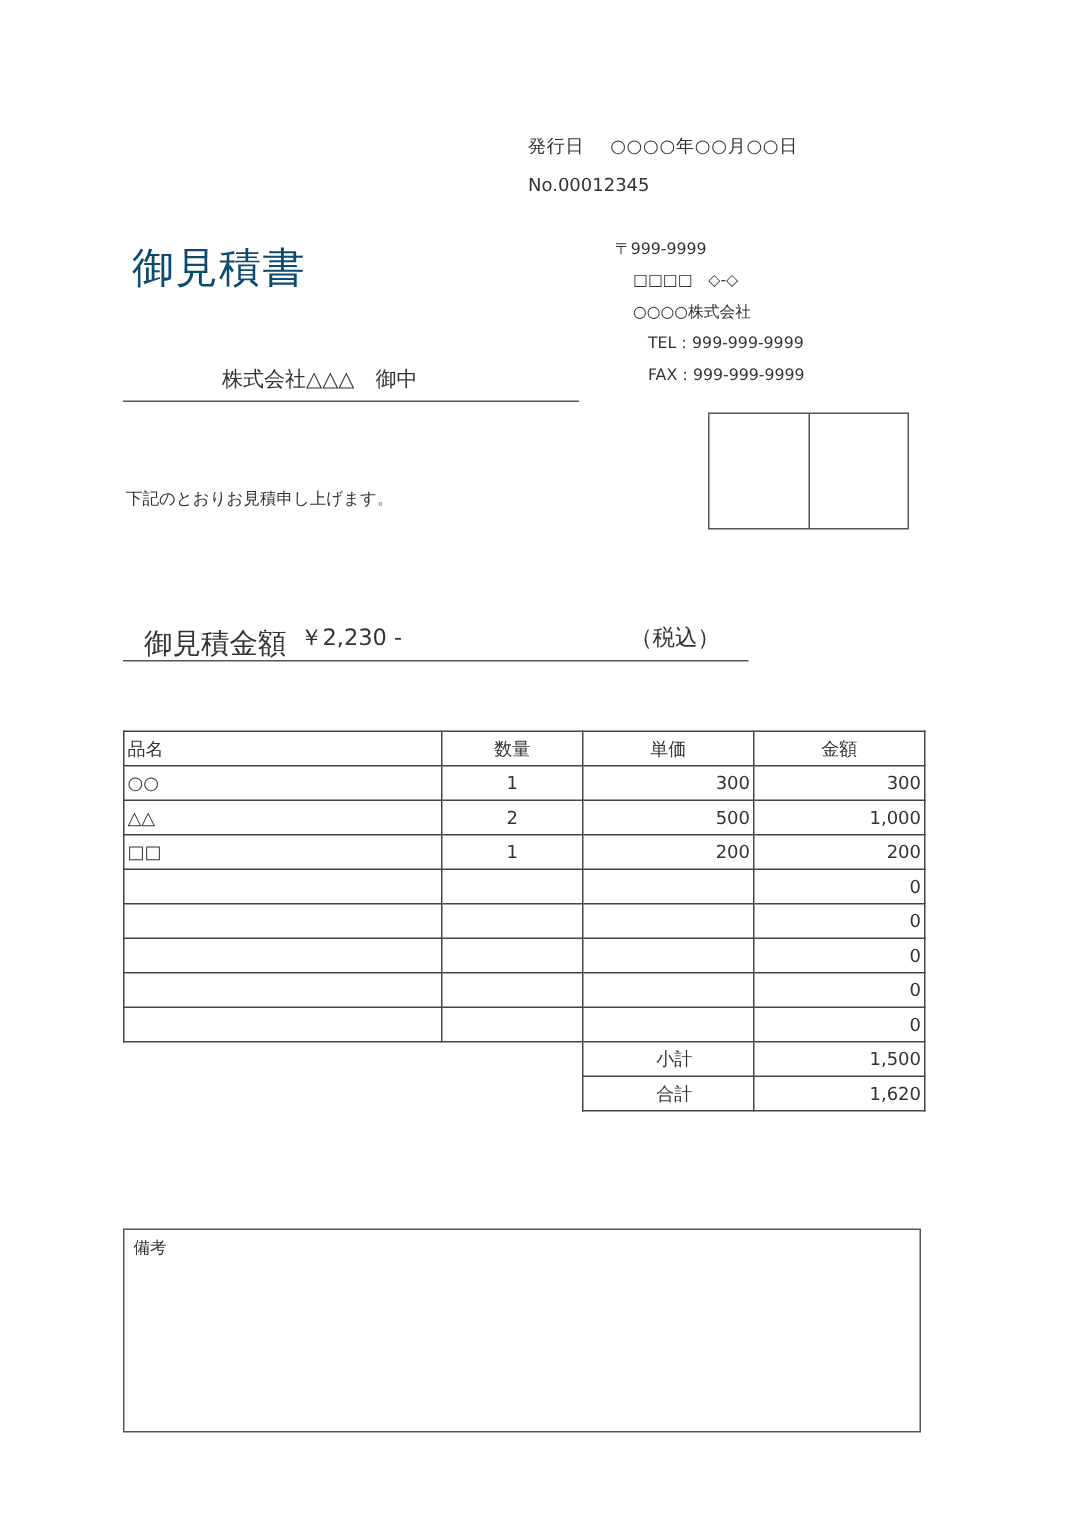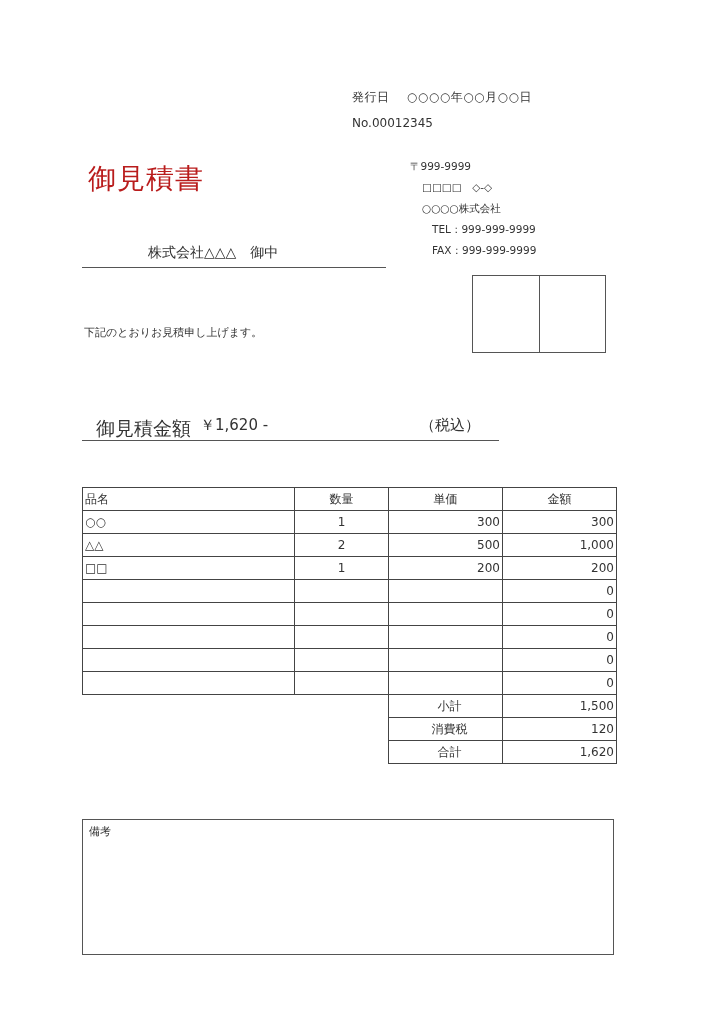--- a/index.html
+++ b/index.html
@@ -4,21 +4,21 @@
   <style>
     html, body { margin: 0; padding: 0; background: #ffffff; }
     body {
       width: 713px; height: 1024px; position: relative; overflow: hidden;
       font-family: "DejaVu Sans", "Liberation Sans", sans-serif;
       color: #333333;
     }
     .abs { position: absolute; white-space: nowrap; }
     .issue-date { left: 352px; top: 89px; font-size: 12px; letter-spacing: 0.5px; }
     .doc-no { left: 352px; top: 116px; font-size: 12px; }
-    .title { left: 88px; top: 160px; font-size: 28px; color: #b91c1c; letter-spacing: 1px; }
+    .title { left: 88px; top: 160px; font-size: 28px; color: #0c4a6e; letter-spacing: 1px; }
     .sender { left: 410px; top: 156px; font-size: 10.5px; line-height: 21px; }
     .sender div { white-space: nowrap; }
     .sender .l1 { padding-left: 0; }
     .sender .l2 { padding-left: 12px; }
     .sender .l3 { padding-left: 12px; }
     .sender .l4 { padding-left: 22px; }
     .sender .l5 { padding-left: 22px; }
     .recipient { left: 82px; top: 240px; width: 304px; height: 27px; border-bottom: 1.5px solid #555; }
     .recipient span { position: absolute; left: 66px; top: 4px; font-size: 14px; }
     .stamp-box { left: 472px; top: 275px; width: 132px; height: 76px; border: 1.5px solid #555; display: flex; }
@@ -74,21 +74,21 @@
 
 <div class="abs stamp-box">
   <div class="stamp-cell"></div>
   <div class="stamp-cell"></div>
 </div>
 
 <div class="abs intro">下記のとおりお見積申し上げます。</div>
 
 <div class="abs total-line">
   <span class="total-label">御見積金額</span>
-  <span class="total-amount">￥1,620 -</span>
+  <span class="total-amount">￥2,230 -</span>
   <span class="total-tax">（税込）</span>
 </div>
 
 <table class="items">
   <thead>
     <tr>
       <th class="c-name">品名</th>
       <th class="c-qty">数量</th>
       <th class="c-price" style="text-align:center">単価</th>
       <th class="c-amt" style="text-align:center">金額</th>
@@ -143,25 +143,20 @@
       <td class="c-price"></td>
       <td class="c-amt">0</td>
     </tr>
     <tr>
       <td class="blank" colspan="2"></td>
       <td class="sum-label">小計</td>
       <td class="c-amt">1,500</td>
     </tr>
     <tr>
       <td class="blank" colspan="2"></td>
-      <td class="sum-label">消費税</td>
-      <td class="c-amt">120</td>
-    </tr>
-    <tr>
-      <td class="blank" colspan="2"></td>
       <td class="sum-label">合計</td>
       <td class="c-amt">1,620</td>
     </tr>
   </tbody>
 </table>
 
 <div class="abs notes-box">
   <span class="notes-label">備考</span>
 </div>
 

